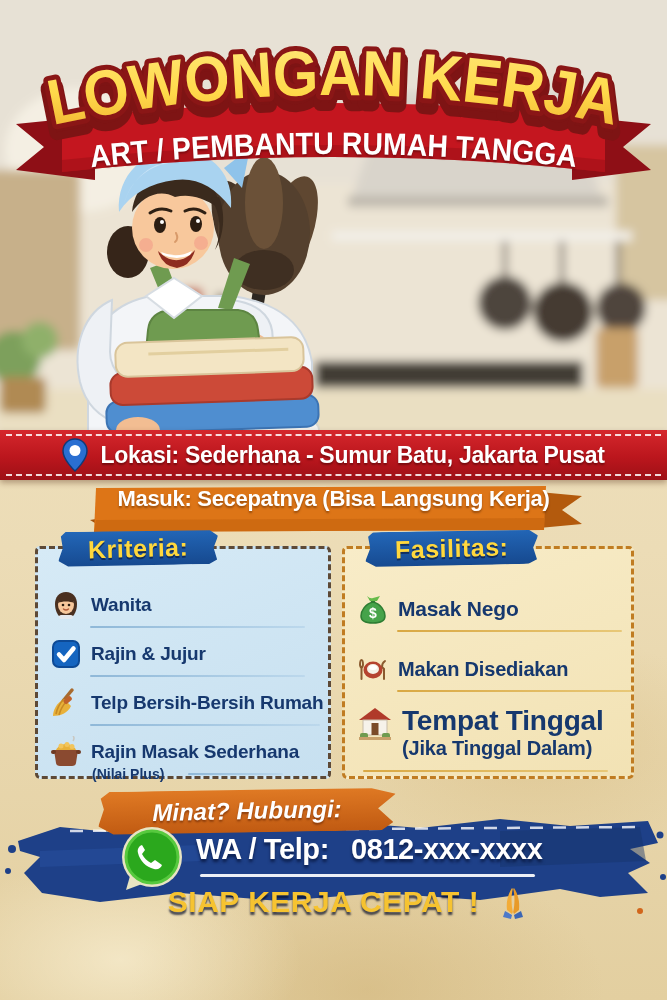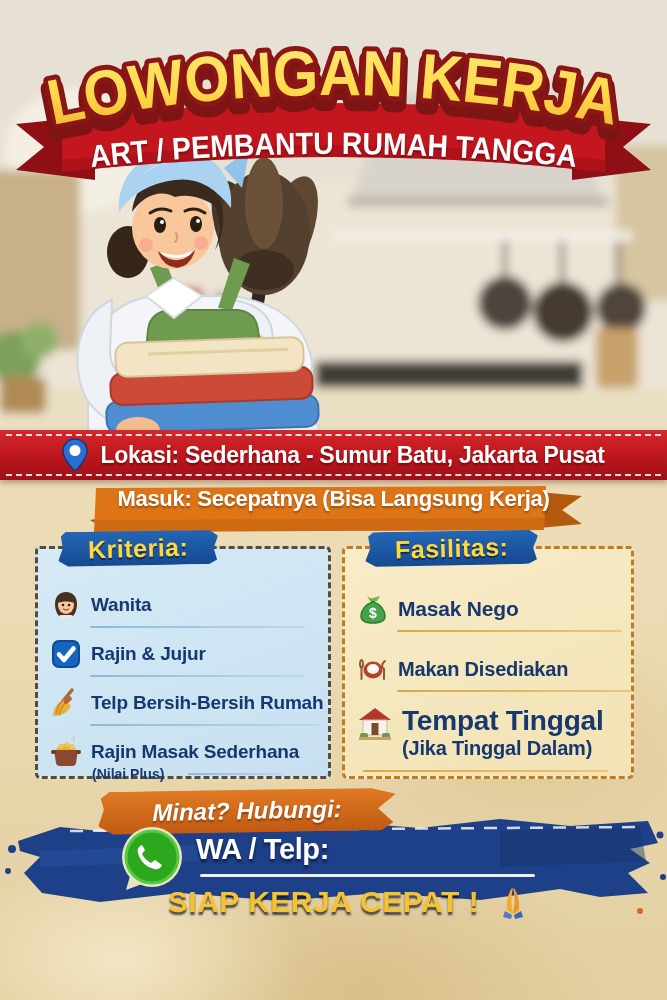--- a/index.html
+++ b/index.html
@@ -379,20 +379,21 @@
 
   <svg class="abs wa-icon" viewBox="0 0 68 70">
     <circle cx="34" cy="33" r="30" fill="#e8e4c2"></circle>
     <polygon points="12,52 8,66 24,60" fill="#e8e4c2"></polygon>
     <circle cx="34" cy="33" r="26" fill="#2ba81d"></circle>
     <circle cx="34" cy="33" r="26" fill="none" stroke="#57c93e" stroke-width="3"></circle>
     <path d="M24 21 c-3 1 -5 4 -4 8 c2 8 8 14 16 16 c4 1 7 -1 8 -4 l-7 -5 l-4 3 c-4 -2 -7 -5 -9 -9 l3 -4 Z" fill="#ffffff"></path>
   </svg>
   <div class="abs phone-row">
     <span class="phone-label">WA / Telp:</span>
+    <span class="phone-number">0812-xxx-xxxx</span>
   </div>
   <div class="abs phone-underline"></div>
 
   <div class="abs cta-row">
     <span class="cta-text">SIAP KERJA CEPAT !</span>
     <svg class="pray-icon" viewBox="0 0 36 36">
       <path d="M17 4 C13 10 11 18 12 26 L17 30 L17.8 28 C16 20 16.2 11 17.8 5 Z" fill="#f3ac38"></path>
       <path d="M19 4 C23 10 25 18 24 26 L19 30 L18.2 28 C20 20 19.8 11 18.2 5 Z" fill="#e89a28"></path>
       <polygon points="10,27 17,31 16,35 8,33" fill="#4d79c9"></polygon>
       <polygon points="26,27 19,31 20,35 28,33" fill="#3c66b4"></polygon>

